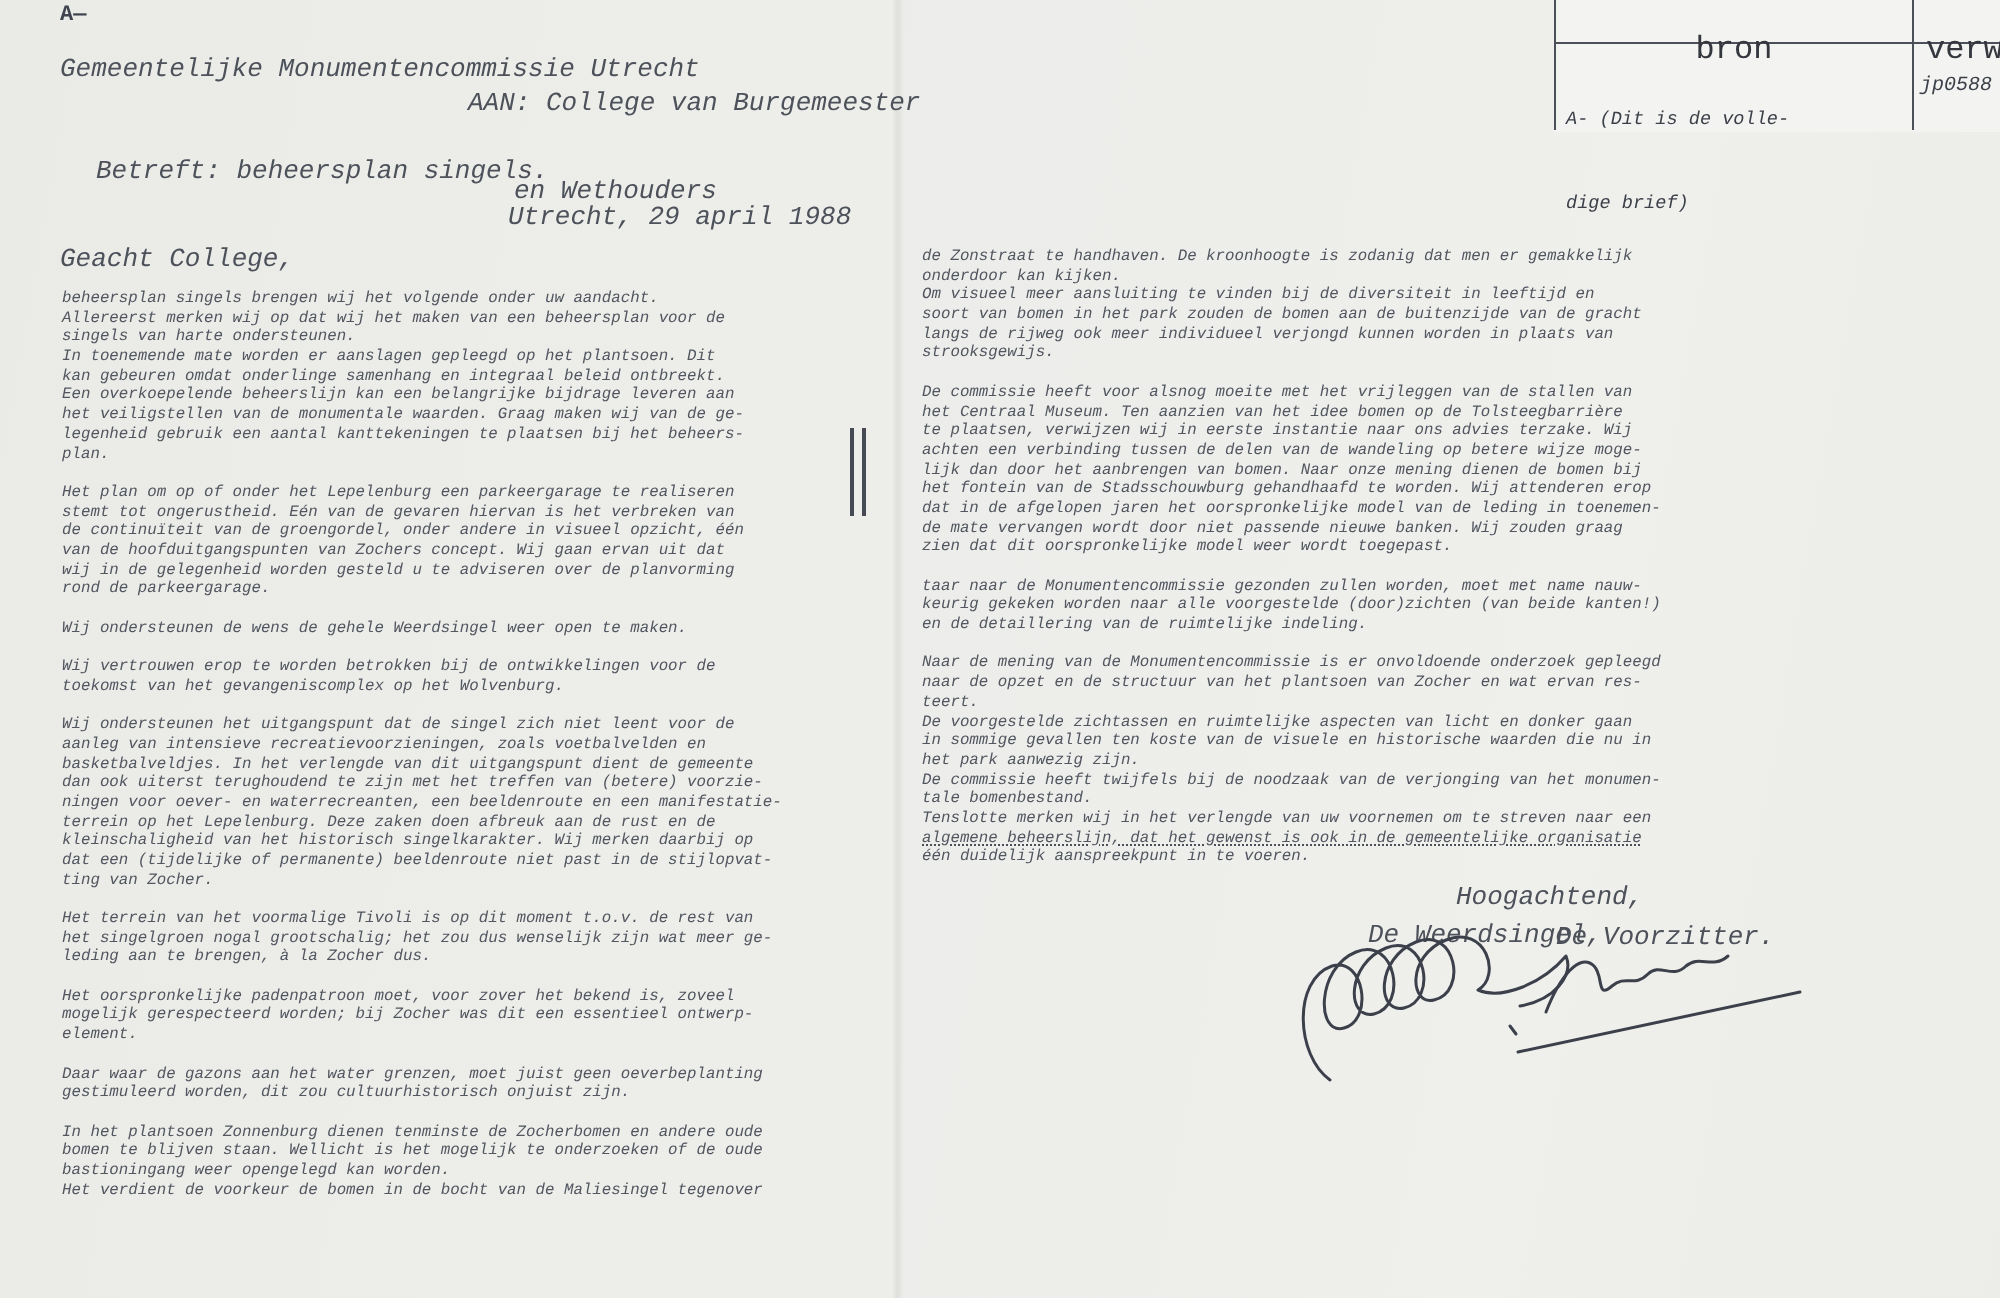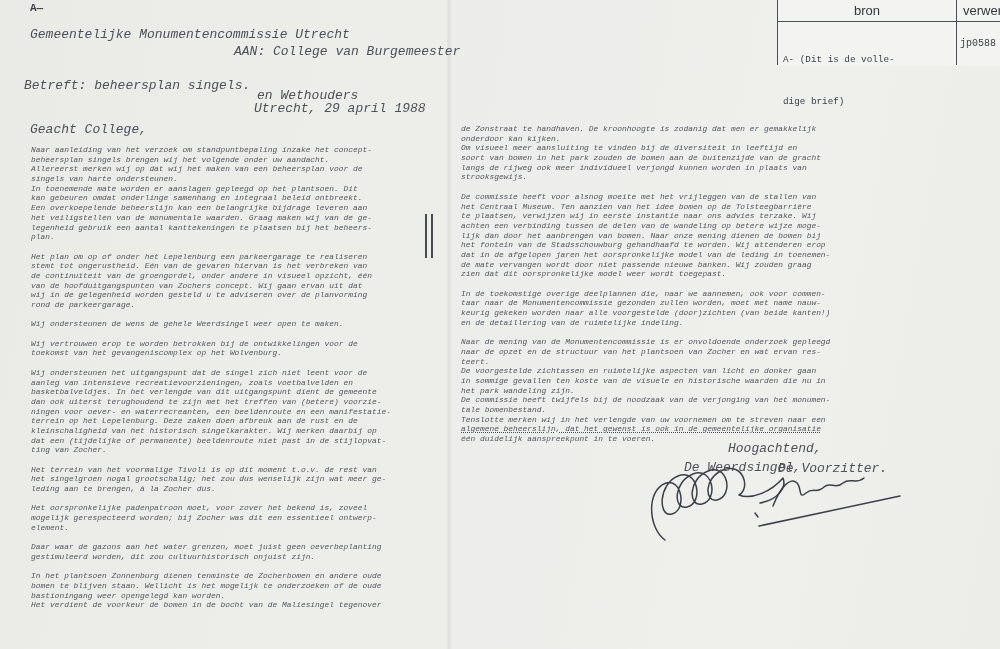--- a/index.html
+++ b/index.html
@@ -16,49 +16,48 @@
     background:linear-gradient(90deg,rgba(120,120,115,0) 0%,rgba(100,100,95,.10) 45%,rgba(255,255,255,0) 100%);}
   .typed-md{position:absolute;white-space:pre;font-size:13px;color:#4c515a;font-style:italic;}
   .doc-code{position:absolute;left:30px;top:2px;font-size:11px;font-weight:bold;color:#3f444e;}
   .col{position:absolute;font-style:italic;}
   .tl{white-space:pre;font-size:7.9px;line-height:9.7px;height:9.7px;color:#51565f;}
   .u-dotted{text-decoration-line:underline;text-decoration-style:dotted;text-decoration-color:#4a4f59;text-underline-offset:1px;}
   
   .stamp-bg{position:absolute;left:777px;top:0;width:223px;height:66px;background:#f3f3f1;}
   .stamp-v{position:absolute;top:0;width:1.4px;height:65px;background:#4b4f57;}
   .stamp-h{position:absolute;left:777px;top:21px;width:223px;height:1.3px;background:#4b4f57;}
-  .stamp-head{position:absolute;top:3px;font-family:Liberation Sans, sans-serif;
-    font-size:13px;color:#34373d;}
-  .stamp-cell{position:absolute;white-space:pre;font-size:9.3px;line-height:14px;color:#3c4049;}
+  .stamp-head{position:absolute;top:16px;font-family:Liberation Mono, monospace;
+    font-size:16px;color:#34373d;}
+  .stamp-cell{position:absolute;white-space:pre;font-size:9.3px;line-height:14px;color:#3c4049;font-style:italic;}
   .margin-mark{position:absolute;left:425px;top:214px;width:9px;height:44px;}
   .margin-mark:before,.margin-mark:after{content:"";position:absolute;top:0;width:1.8px;height:44px;background:#454a54;}
   .margin-mark:before{left:0;}
   .margin-mark:after{left:6px;}
   .sig-svg{position:absolute;left:610px;top:448px;width:300px;height:125px;pointer-events:none;}
   .sig-svg path{fill:none;stroke:#3b404b;stroke-width:1.5;stroke-linecap:round;stroke-linejoin:round;}
 </style>
 </head>
 <body>
 
 <div class="scan">
 
   <div class="page page-left"></div>
   <div class="page page-right"></div>
   <div class="seam"></div>
 
   <div class="doc-code">A—</div>
   <div class="typed-md" style="left:30px;top:27px;">Gemeentelijke Monumentencommissie Utrecht</div>
   <div class="typed-md" style="left:234px;top:44px;">AAN: College van Burgemeester</div>
   <div class="typed-md" style="left:257px;top:54px;margin-top:34px;">en Wethouders</div>
-  <div class="typed-md" style="left:24px;top:78px;">Betreft: beheersplan singels.</div>
+  <div class="typed-md" style="left:48px;top:78px;">Betreft: beheersplan singels.</div>
   <div class="typed-md" style="left:254px;top:101px;">Utrecht, 29 april 1988</div>
   <div class="typed-md" style="left:30px;top:122px;">Geacht College,</div>
 
   <div class="col" style="left:31px;top:145px;width:410px;">
-      <div class="tl">Naar aanleiding van het verzoek om standpuntbepaling inzake het concept-</div>
       <div class="tl">beheersplan singels brengen wij het volgende onder uw aandacht.</div>
       <div class="tl">Allereerst merken wij op dat wij het maken van een beheersplan voor de</div>
       <div class="tl">singels van harte ondersteunen.</div>
       <div class="tl">In toenemende mate worden er aanslagen gepleegd op het plantsoen. Dit</div>
       <div class="tl">kan gebeuren omdat onderlinge samenhang en integraal beleid ontbreekt.</div>
       <div class="tl">Een overkoepelende beheerslijn kan een belangrijke bijdrage leveren aan</div>
       <div class="tl">het veiligstellen van de monumentale waarden. Graag maken wij van de ge-</div>
       <div class="tl">legenheid gebruik een aantal kanttekeningen te plaatsen bij het beheers-</div>
       <div class="tl">plan.</div>
       <div class="tl">&nbsp;</div>
@@ -111,31 +110,30 @@
       <div class="tl">De commissie heeft voor alsnog moeite met het vrijleggen van de stallen van</div>
       <div class="tl">het Centraal Museum. Ten aanzien van het idee bomen op de Tolsteegbarrière</div>
       <div class="tl">te plaatsen, verwijzen wij in eerste instantie naar ons advies terzake. Wij</div>
       <div class="tl">achten een verbinding tussen de delen van de wandeling op betere wijze moge-</div>
       <div class="tl">lijk dan door het aanbrengen van bomen. Naar onze mening dienen de bomen bij</div>
       <div class="tl">het fontein van de Stadsschouwburg gehandhaafd te worden. Wij attenderen erop</div>
       <div class="tl">dat in de afgelopen jaren het oorspronkelijke model van de leding in toenemen-</div>
       <div class="tl">de mate vervangen wordt door niet passende nieuwe banken. Wij zouden graag</div>
       <div class="tl">zien dat dit oorspronkelijke model weer wordt toegepast.</div>
       <div class="tl">&nbsp;</div>
-      <div class="tl">In de toekomstige overige deelplannen die, naar we aannemen, ook voor commen-</div>
       <div class="tl">taar naar de Monumentencommissie gezonden zullen worden, moet met name nauw-</div>
       <div class="tl">keurig gekeken worden naar alle voorgestelde (door)zichten (van beide kanten!)</div>
       <div class="tl">en de detaillering van de ruimtelijke indeling.</div>
       <div class="tl">&nbsp;</div>
       <div class="tl">Naar de mening van de Monumentencommissie is er onvoldoende onderzoek gepleegd</div>
       <div class="tl">naar de opzet en de structuur van het plantsoen van Zocher en wat ervan res-</div>
       <div class="tl">teert.</div>
       <div class="tl">De voorgestelde zichtassen en ruimtelijke aspecten van licht en donker gaan</div>
       <div class="tl">in sommige gevallen ten koste van de visuele en historische waarden die nu in</div>
-      <div class="tl">het park wandeling zijn.</div>
+      <div class="tl">het park aanwezig zijn.</div>
       <div class="tl">De commissie heeft twijfels bij de noodzaak van de verjonging van het monumen-</div>
       <div class="tl">tale bomenbestand.</div>
       <div class="tl">Tenslotte merken wij in het verlengde van uw voornemen om te streven naar een</div>
       <div class="tl u-dotted">algemene beheerslijn, dat het gewenst is ook in de gemeentelijke organisatie</div>
       <div class="tl">één duidelijk aanspreekpunt in te voeren.</div>
     </div>
 
   <div class="margin-mark"></div>
 
   <div class="typed-md" style="left:728px;top:441px;">Hoogachtend,</div>

